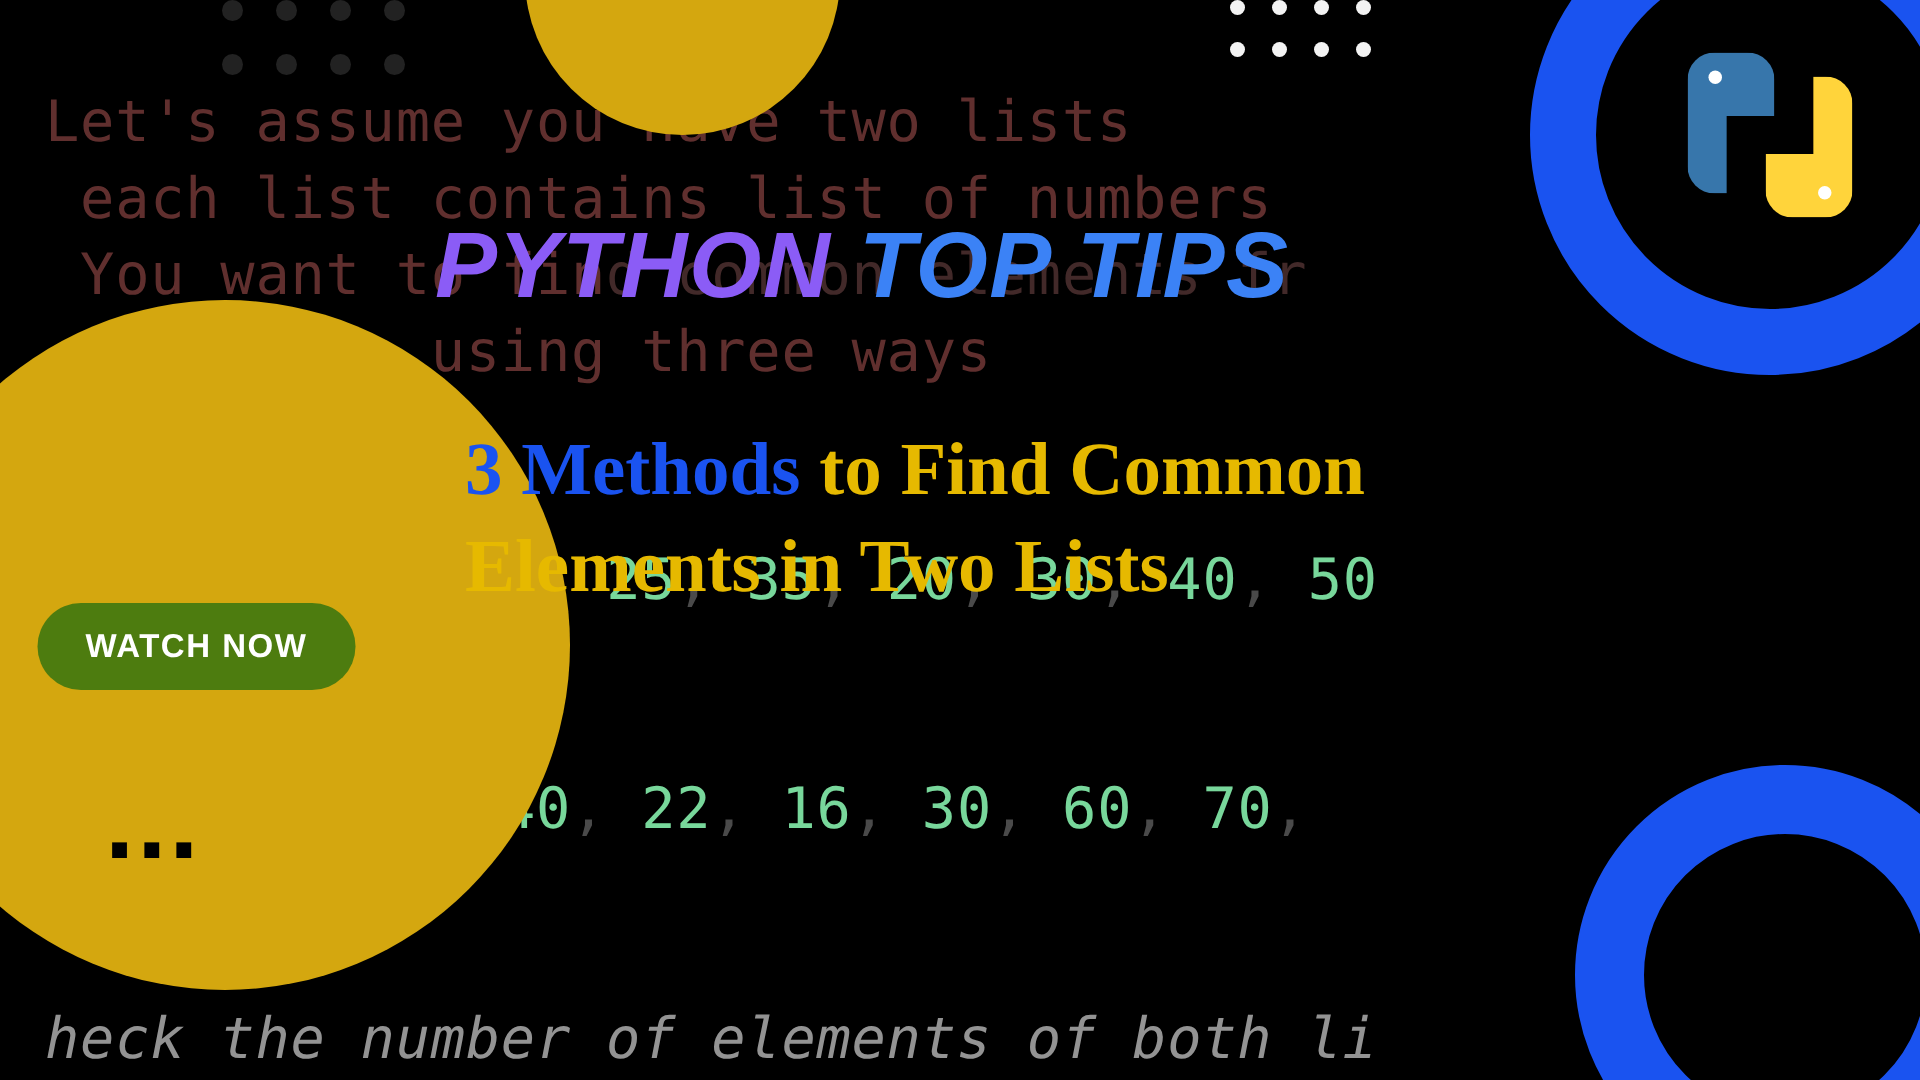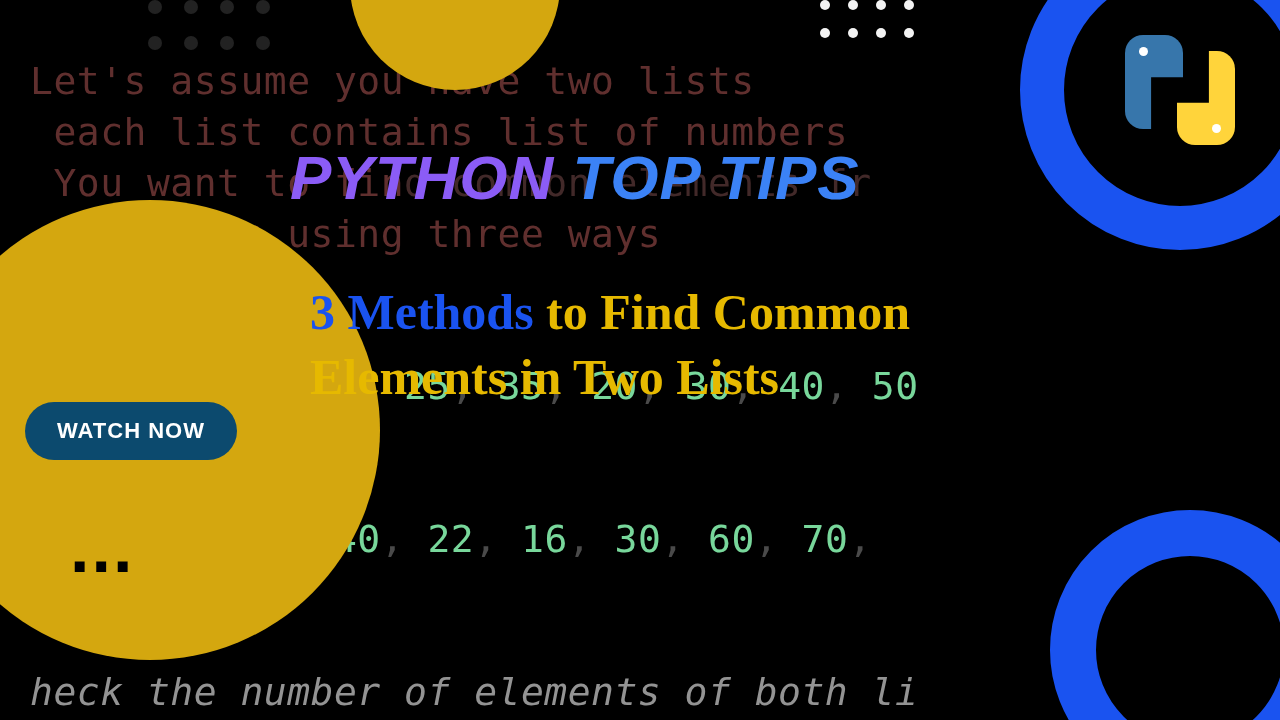--- a/index.html
+++ b/index.html
@@ -126,21 +126,21 @@
     font-size: 50px;
     line-height: 1.3;
   }
   .subtitle .accent { color:#1a53f0; }
   .subtitle .plain  { color:#e6b900; }
 
   
   .watch-pill {
     position: absolute;
     left: 25px; top: 402px;
-    background:#0c4a6e;
+    background:#4d7c0f;
     color:#fff;
     font-family: Arial, sans-serif;
     font-weight: 800;
     font-size: 22px;
     letter-spacing: 1px;
     padding: 16px 32px;
     border-radius: 999px;
   }
 </style>
 </head>

